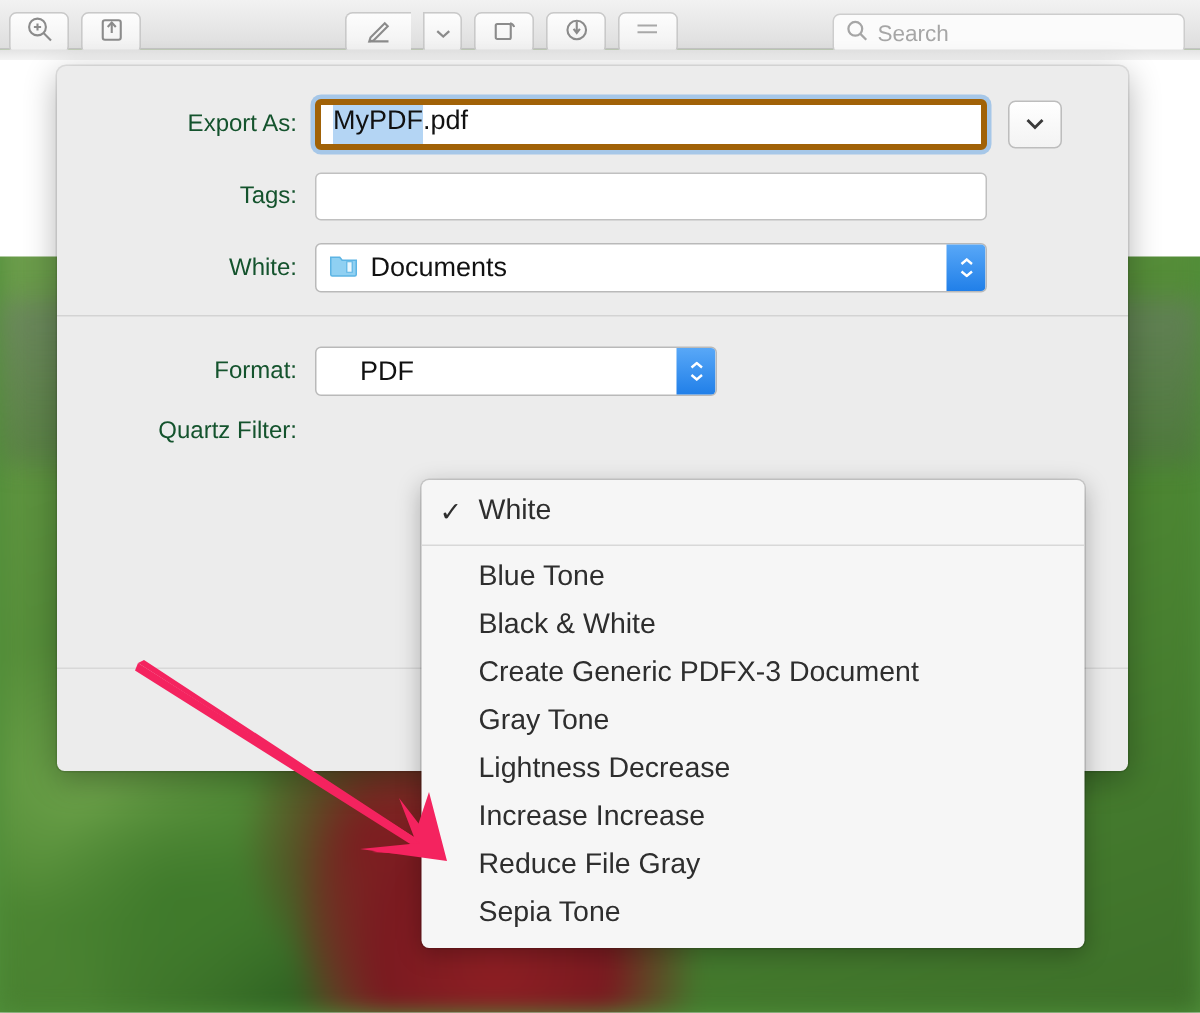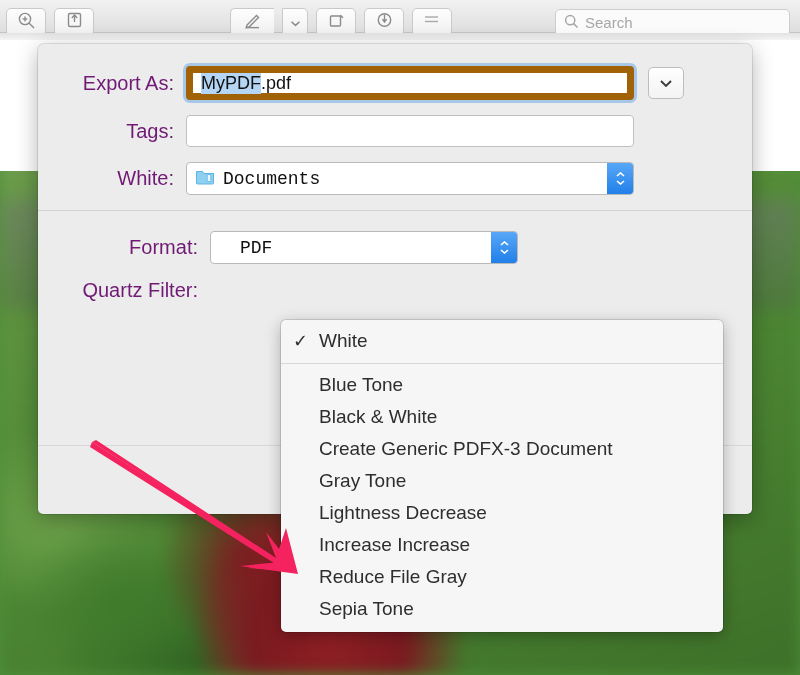--- a/index.html
+++ b/index.html
@@ -67,62 +67,62 @@
     position: absolute; left: 38px; top: 44px; width: 714px; height: 470px;
     background: #ececec;
     border-radius: 6px 6px 5px 5px;
     box-shadow: 0 6px 22px rgba(0,0,0,.30), 0 0 0 1px rgba(0,0,0,.10);
     overflow: hidden;
   }
   .sheet-top { padding: 22px 0 0 0; }
 
   .form-row { display: flex; align-items: center; margin-bottom: 15px; }
   .form-label {
-    width: 148px; text-align: right; padding-right: 12px;
-    font-size: 20px; color: #701a75; white-space: nowrap;
+    width: 172px; text-align: right; padding-right: 12px;
+    font-size: 16px; color: #14532d; white-space: nowrap;
   }
 
   #filename-field {
     width: 448px; height: 34px;
-    background: #ffffff; border: 7px solid #a16207; border-radius: 4px;
+    background: #ffffff; border: 4px solid #a16207; border-radius: 4px;
     box-shadow: 0 0 0 3px rgba(110,170,230,.55);
-    display: flex; align-items: center; padding: 0 8px; font-size: 18px; color: #111;
+    display: flex; padding: 0 8px; font-size: 18px; color: #111;
   }
   .sel-text { background: #b4d5f4; }
   #filename-expand-btn {
     width: 36px; height: 32px; margin-left: 14px;
     background: linear-gradient(180deg, #ffffff, #f3f3f3);
     border: 1px solid #bdbdbd; border-radius: 5px;
     display: flex; align-items: center; justify-content: center;
   }
   #tags-field {
     width: 448px; height: 32px;
     background: #ffffff; border: 1px solid #c0c0c0; border-radius: 4px;
   }
 
   .combo {
     height: 33px; background: #ffffff;
     border: 1px solid #b9b9b9; border-radius: 4px;
     display: flex; align-items: center; padding: 0 0 0 8px;
     font-size: 18px; color: #111; overflow: hidden;
   }
   #where-combo  { width: 448px; }
-  #format-combo { width: 308px; padding-left: 29px; }
-  .combo-text { flex: 1; display: flex; align-items: center; gap: 8px; font-family: Liberation Mono, monospace; }
+  #format-combo { width: 268px; padding-left: 29px; }
+  .combo-text { flex: 1; display: flex; align-items: center; gap: 8px; }
   .stepper {
     width: 26px; height: 33px; margin-left: auto; flex: 0 0 26px;
     background: linear-gradient(180deg, #5aa9f8, #1f7ee8);
     display: flex; flex-direction: column; align-items: center; justify-content: center;
     gap: 3px; color: #fff; border-radius: 0 3px 3px 0;
   }
   .chev { width: 9px; height: 5px; }
 
   #sheet-divider-1 { border-top: 1px solid #d3d3d3; margin: 8px 0 0 0; }
   #sheet-divider-2 { position: absolute; left: 0; top: 401px; width: 714px; border-top: 1px solid #d8d8d8; }
-  .sheet-mid { padding-top: 20px; margin-left: 24px; }
+  .sheet-mid { padding-top: 20px; }
 
   
   .hidden-blue-btn {
     position: absolute; width: 90px; height: 32px;
     background: linear-gradient(180deg, #4b9cf5, #1668d8);
     border-radius: 5px; box-shadow: inset 0 1px 0 rgba(255,255,255,.35);
   }
   #btn-blue-upper { left: 640px; top: 328px; }
   #btn-blue-lower { left: 640px; top: 466px; }
 

